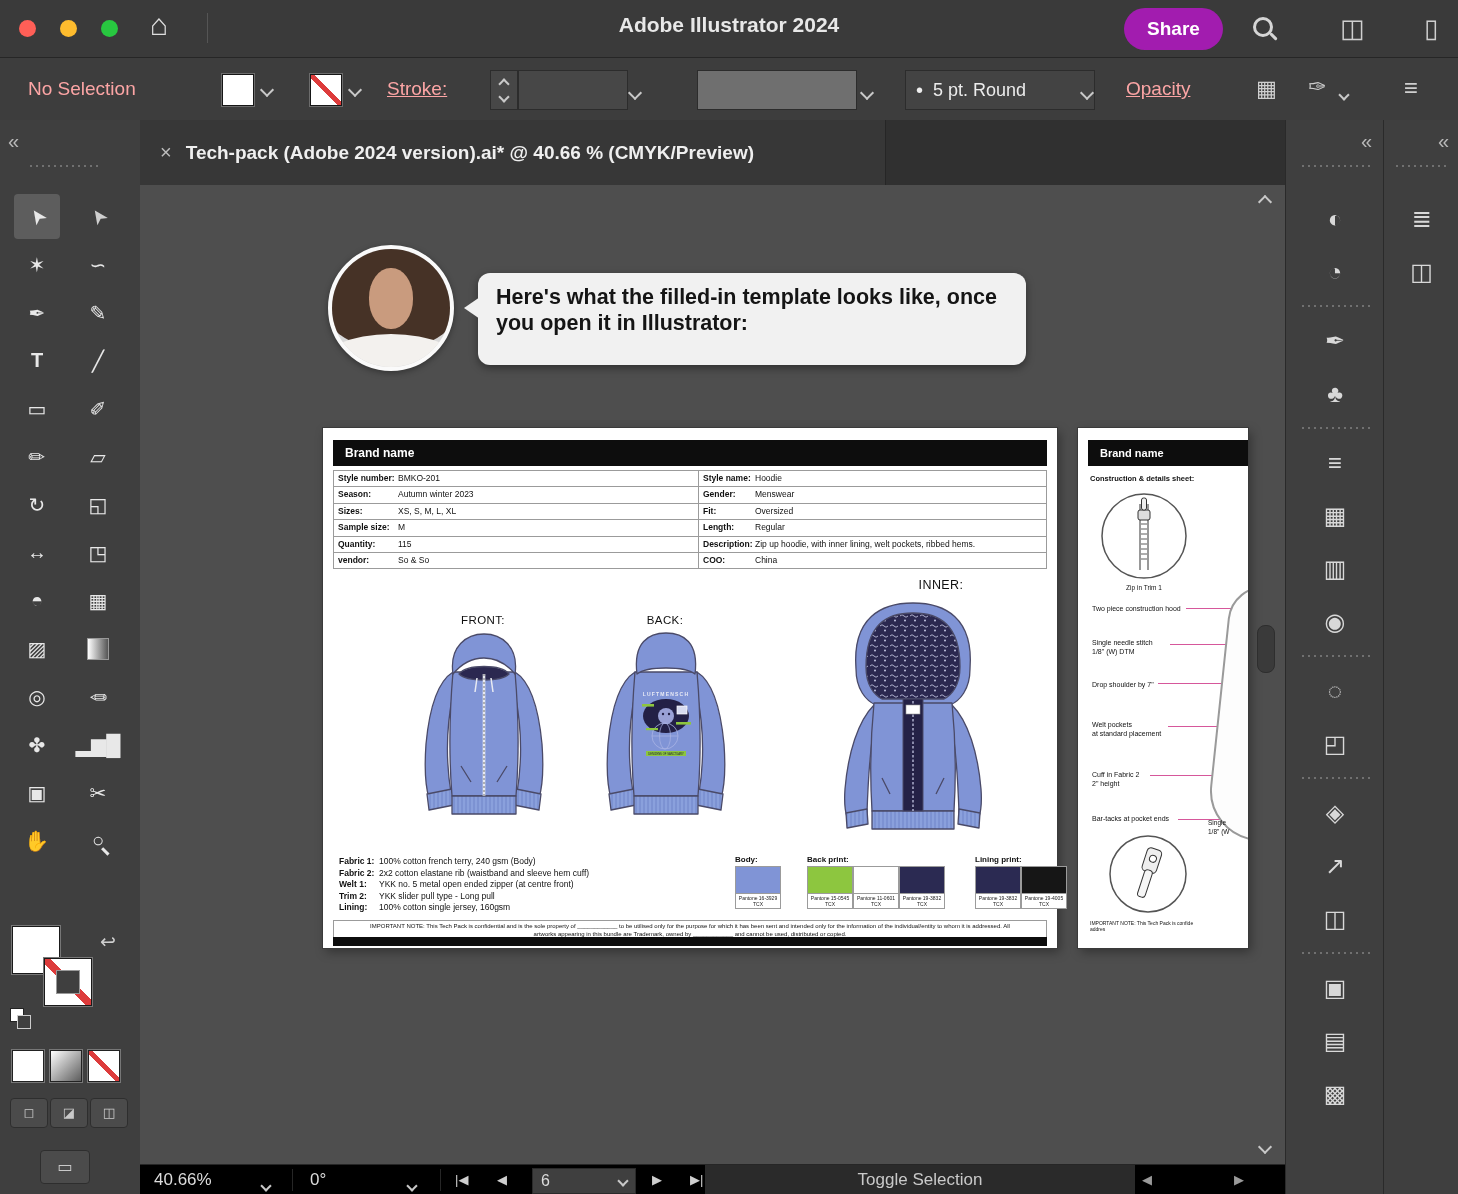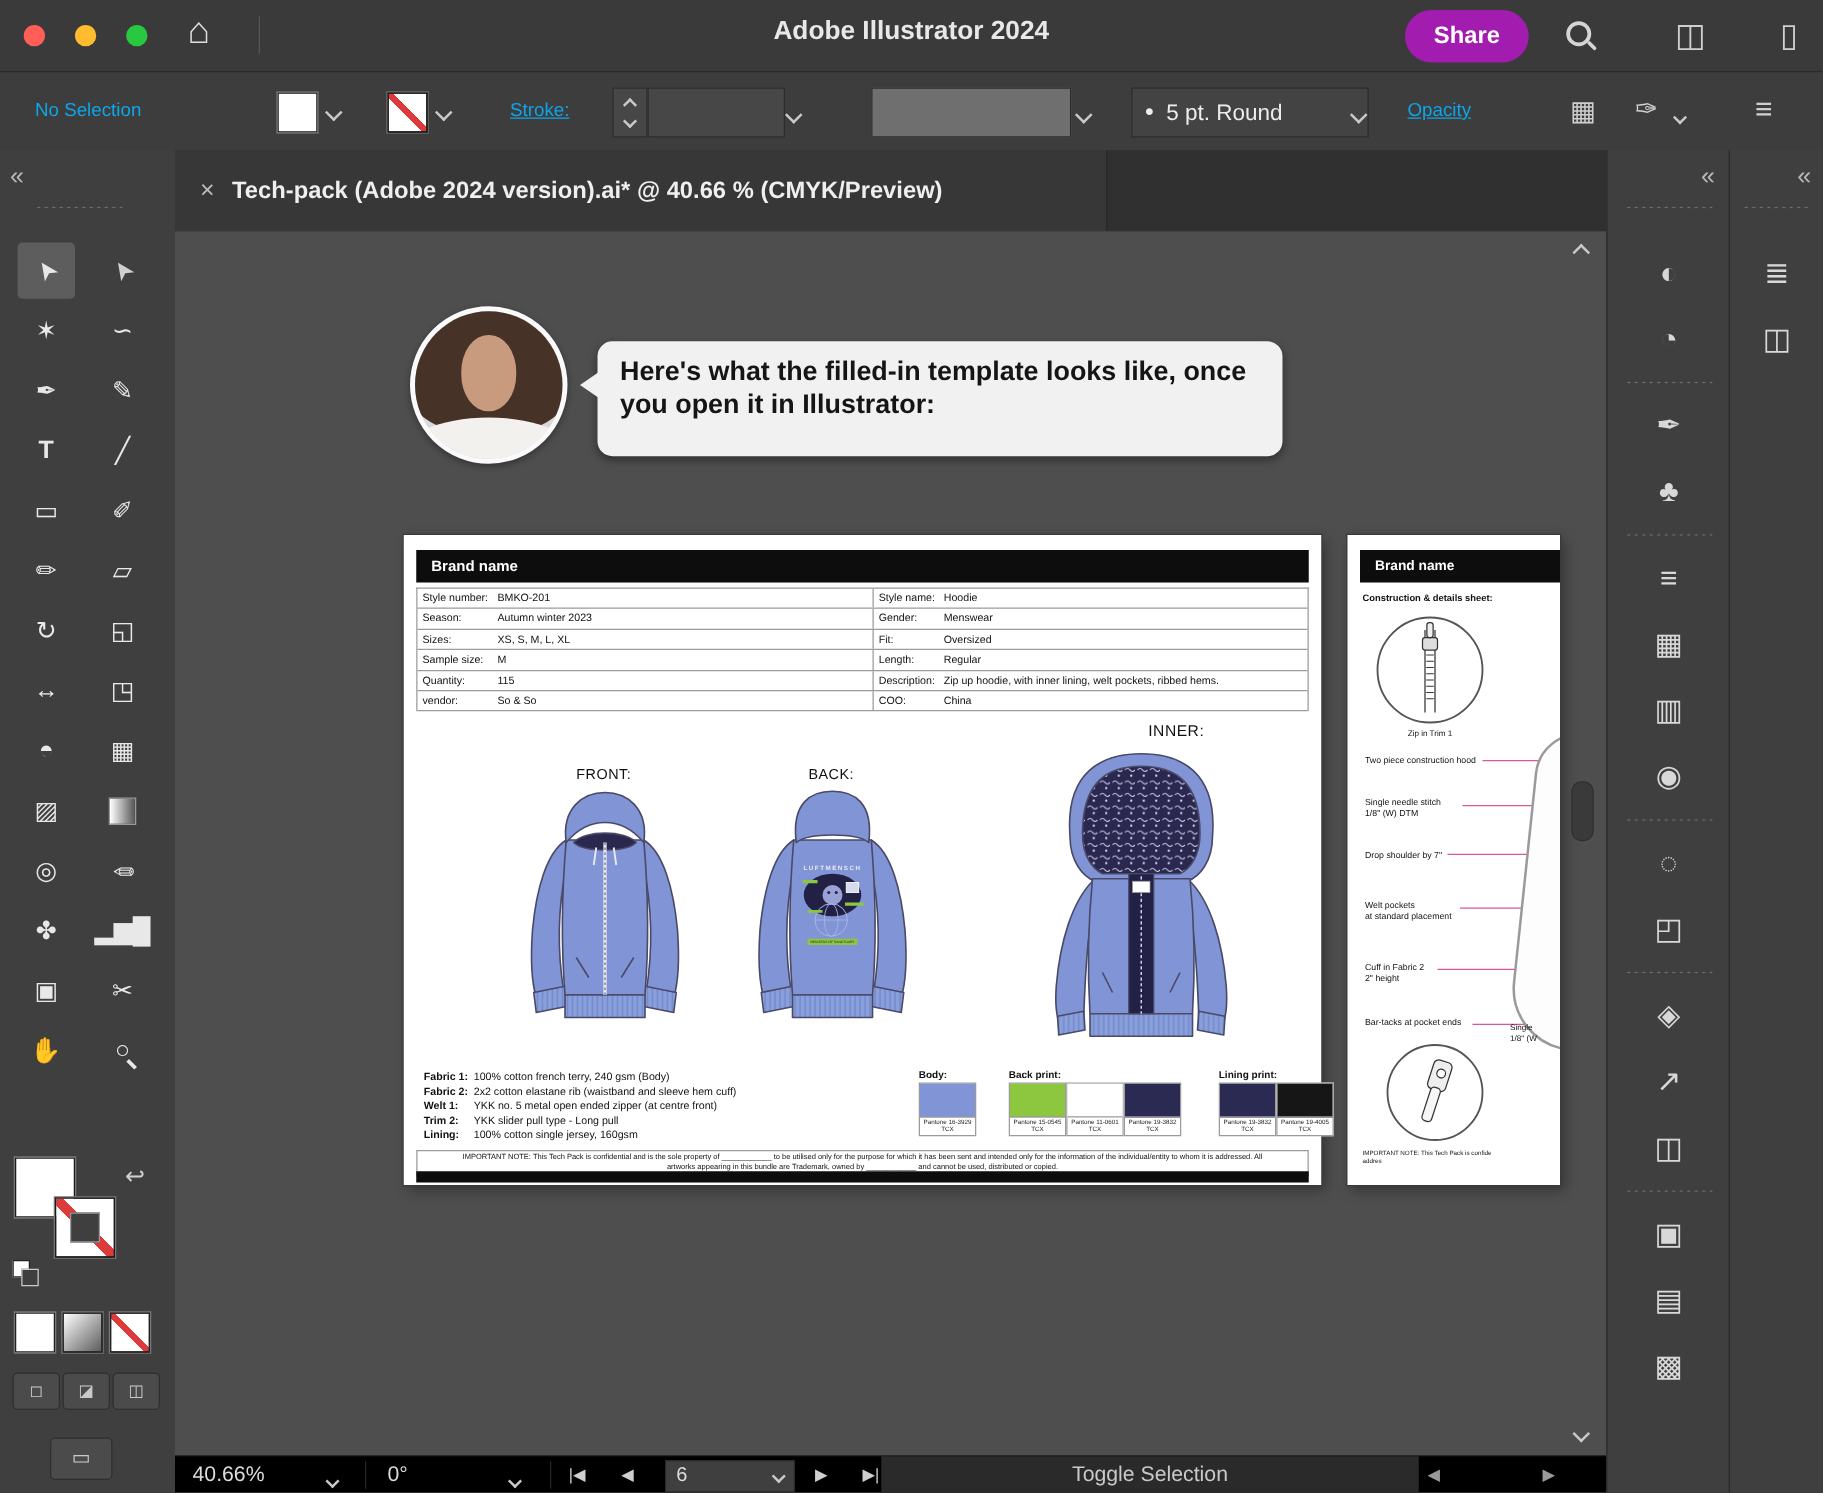--- a/index.html
+++ b/index.html
@@ -11,21 +11,21 @@
   .controlbar{left:0;top:58px;width:1458px;height:62px;background:#3d3d3d;border-bottom:1px solid #262626;}
   .dot{width:17px;height:17px;border-radius:50%;}
   .sharebtn{left:1124px;top:8px;width:99px;height:42px;border-radius:21px;background:#a21caf;color:#fff;
     font-size:19px;font-weight:700;display:flex;align-items:center;justify-content:center;}
   .mag{position:relative;width:14px;height:14px;border:3px solid #d5d5d5;border-radius:50%;display:inline-block;}
   .mag::after{content:"";position:absolute;width:9px;height:3px;background:#d5d5d5;transform:rotate(45deg);right:-8px;bottom:-4px;border-radius:2px;}
   .tbicon{font-size:26px;color:#cfcfcf;line-height:38px;}
   .chev{display:inline-block;width:8px;height:8px;border-right:2px solid #c9c9c9;border-bottom:2px solid #c9c9c9;transform:rotate(45deg);}
   .chev.up{transform:rotate(-135deg);}
   .chev.sm{width:6px;height:6px;}
-  .cbtext{font-size:15px;color:#0ea5e9;line-height:62px;}
+  .cbtext{font-size:19px;color:#fca5a5;line-height:62px;}
   .uline{text-decoration:underline;}
   .swatchbox{width:30px;height:30px;background:#fff;border:1px solid #161616;box-shadow:0 0 0 1px #6c6c6c;}
   .slash{background:linear-gradient(45deg,#fff 44%,#dd3b3b 44%,#dd3b3b 56%,#fff 56%);}
   .chevbox{width:26px;height:34px;display:flex;align-items:center;justify-content:center;}
   .field{background:#474747;border:1px solid #2c2c2c;height:38px;}
   
   .rail{top:120px;background:#3f3f3f;}
   .collapse{font-size:20px;color:#b9b9b9;letter-spacing:-2px;}
   .grip{height:4px;width:70px;background-image:radial-gradient(#707070 1px,transparent 1.3px);background-size:6px 4px;background-repeat:repeat-x;}
   .tools{left:14px;top:74px;display:grid;grid-template-columns:46px 46px;gap:3px 15px;}
@@ -57,21 +57,21 @@
   .bubble{left:338px;top:88px;width:512px;min-height:70px;background:#f1f1f1;border-radius:12px;padding:11px 18px;
     box-shadow:0 3px 8px rgba(0,0,0,.4);font-size:21.5px;font-weight:700;color:#151515;line-height:1.22;}
   .bubble::after{content:"";position:absolute;left:-14px;top:24px;border:11px solid transparent;border-right:16px solid #f1f1f1;border-left:0;}
   
   .doc{background:#fff;box-shadow:0 0 0 1px #3a3a3a,3px 4px 10px rgba(0,0,0,.35);color:#111;}
   .bar{background:#0d0d0d;color:#fff;font-weight:700;font-size:12px;line-height:26px;height:26px;padding-left:12px;}
   .ttable{border:1px solid #9b9b9b;border-bottom:none;}
   .trow{display:flex;border-bottom:1px solid #9b9b9b;height:15.4px;font-size:8.5px;line-height:13px;}
   .half{flex:0 0 356px;display:flex;border-right:1px solid #9b9b9b;padding:1px 4px;overflow:hidden;}
   .half.r{flex:1;border-right:none;}
-  .lbl{font-weight:400;width:60px;flex:none;}
+  .lbl{font-weight:700;width:60px;flex:none;}
   .half.r .lbl{width:52px;}
   .vlabel{font-weight:400;font-size:11.5px;letter-spacing:.4px;text-align:center;}
   .fline{font-size:8.5px;line-height:11.5px;}
   .fline b{display:inline-block;width:40px;}
   .sgl{font-size:8px;font-weight:700;}
   .scell{width:44px;border:1px solid #9b9b9b;background:#fff;}
   .scell .sw{height:26px;border-bottom:1px solid #9b9b9b;}
   .scell .code{font-size:5px;line-height:6px;text-align:center;height:13px;overflow:hidden;padding-top:1px;color:#222;}
   .notebox{border:1px solid #9b9b9b;font-size:6px;line-height:7.5px;text-align:center;padding:2px 30px;color:#111;}
   .c-title{font-size:7.5px;font-weight:700;color:#111;}
@@ -120,21 +120,21 @@
       <div class="chevbox">
           <span class="chev"></span>
         </div>
     </div>
     <div class="abs" style="left:310px;top:15px;display:flex;align-items:center">
       <div class="swatchbox slash"></div>
       <div class="chevbox">
           <span class="chev"></span>
         </div>
     </div>
-    <div class="abs cbtext uline" style="left:408px">Stroke:</div>
+    <div class="abs cbtext uline" style="left:387px">Stroke:</div>
     <div class="abs field" style="left:490px;top:12px;width:26px;display:flex;flex-direction:column;align-items:center;justify-content:center;gap:5px">
       <span class="chev sm up"></span>
         <span class="chev sm"></span>
     </div>
     <div class="abs field" style="left:518px;top:12px;width:108px"></div>
     <div class="abs" style="left:630px;top:26px"><span class="chev"></span></div>
     <div class="abs" style="left:697px;top:12px;width:158px;height:38px;background:#6f6f6f;border:1px solid #2c2c2c"></div>
     <div class="abs" style="left:862px;top:26px"><span class="chev"></span></div>
     <div class="abs field" style="left:905px;top:12px;width:168px;background:#434343;display:flex;align-items:center;padding:0 10px;gap:10px">
       <span style="font-size:20px;color:#eee">•</span>

